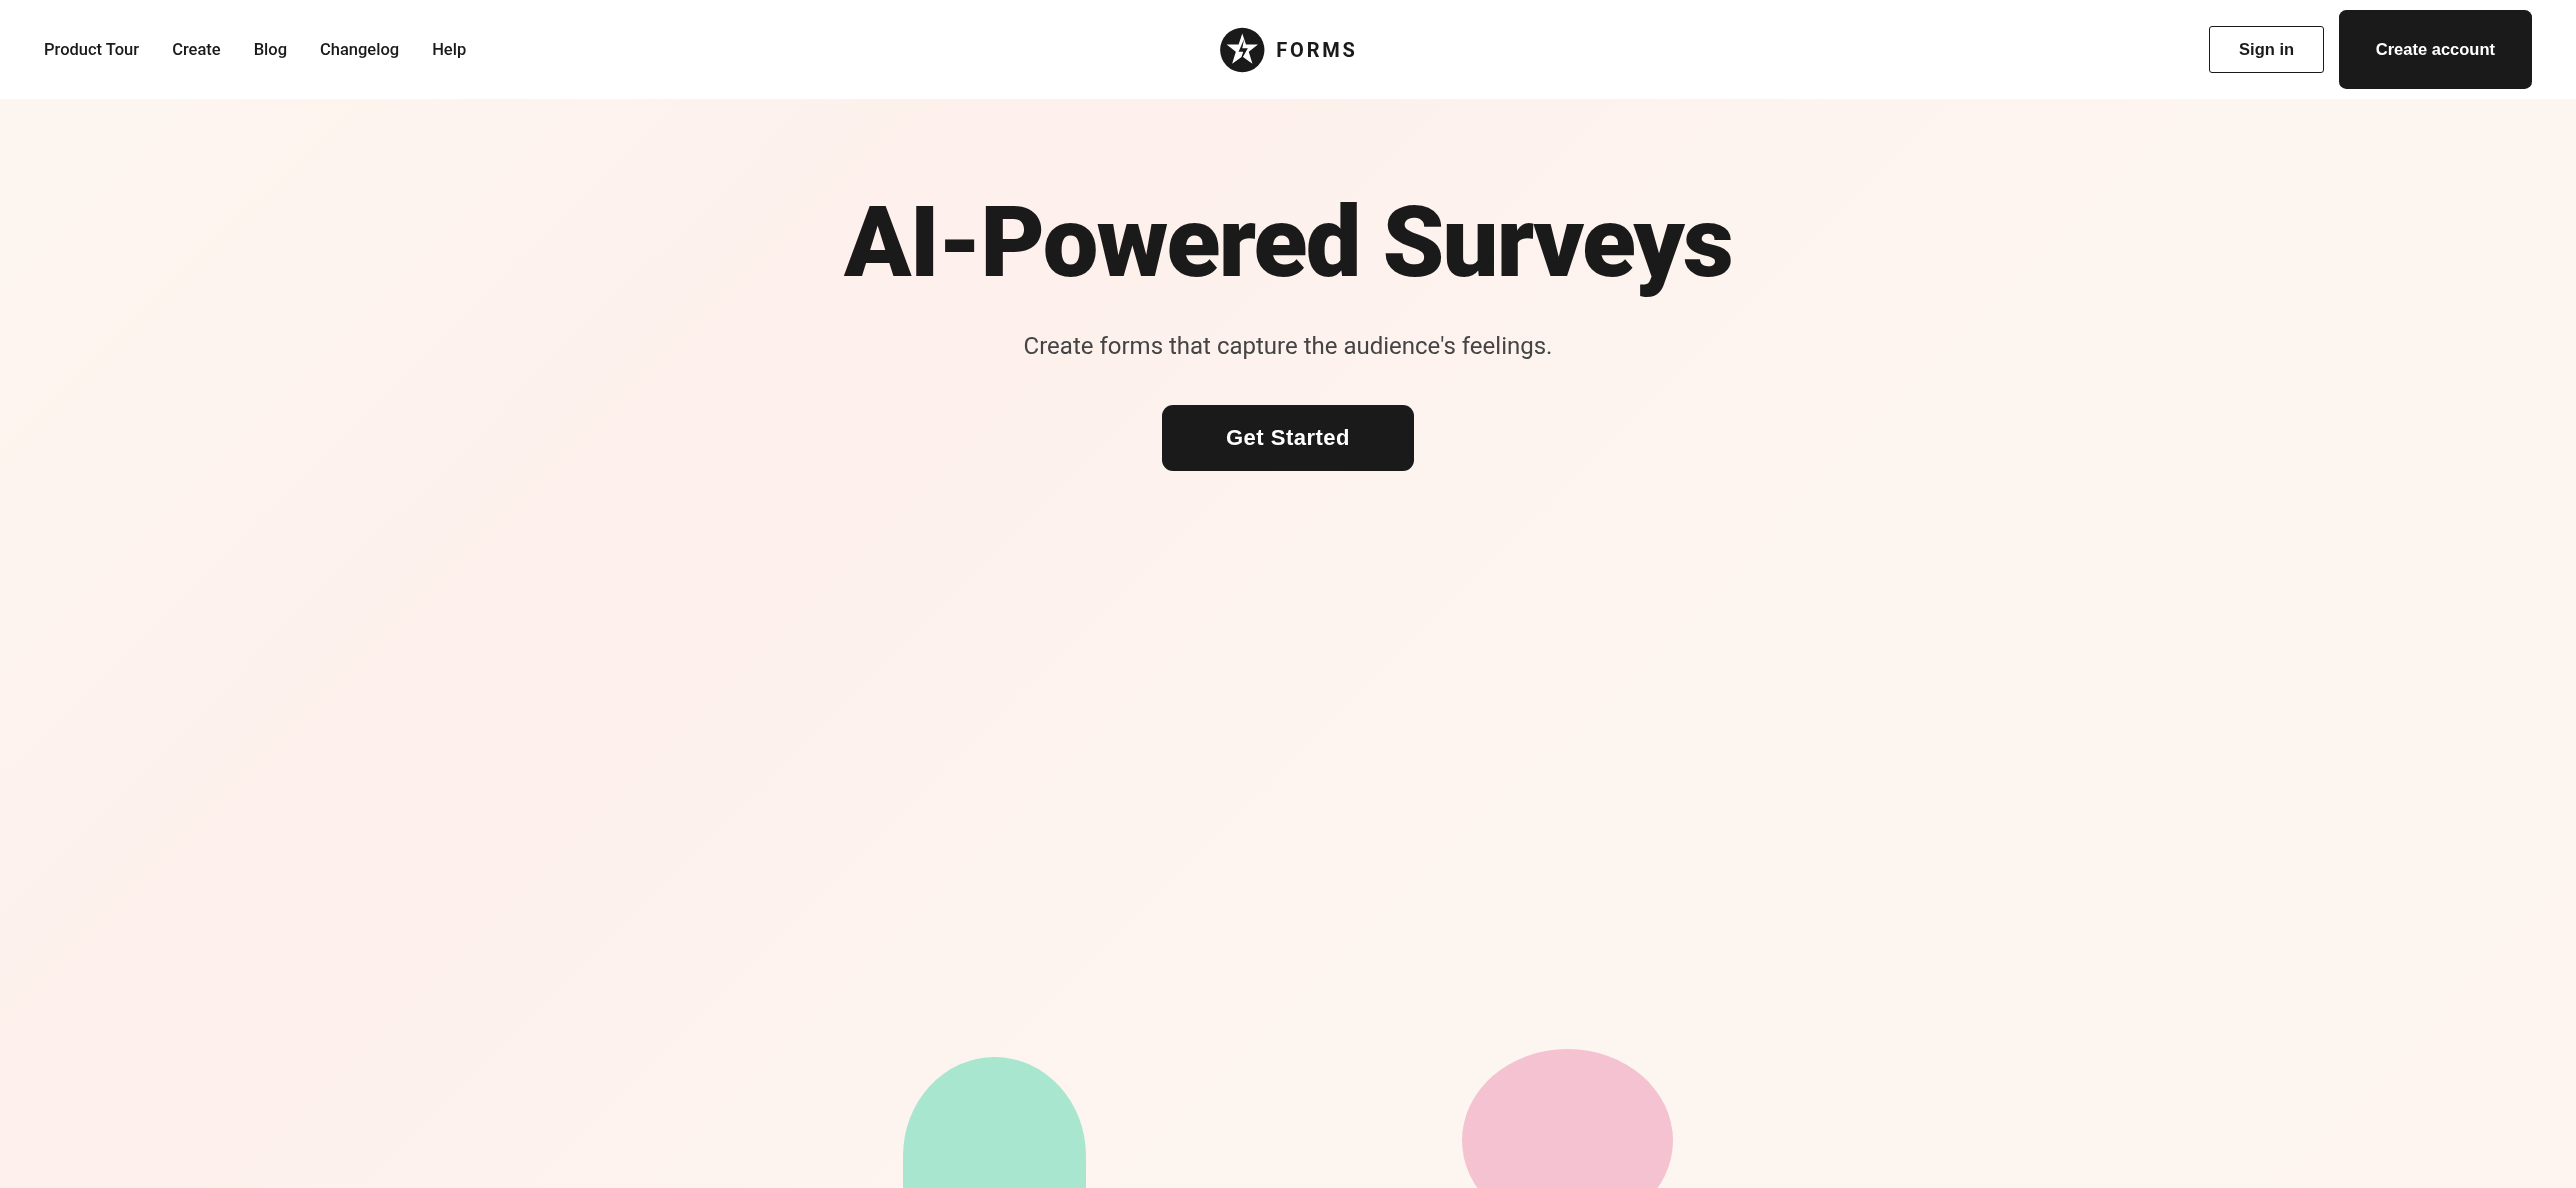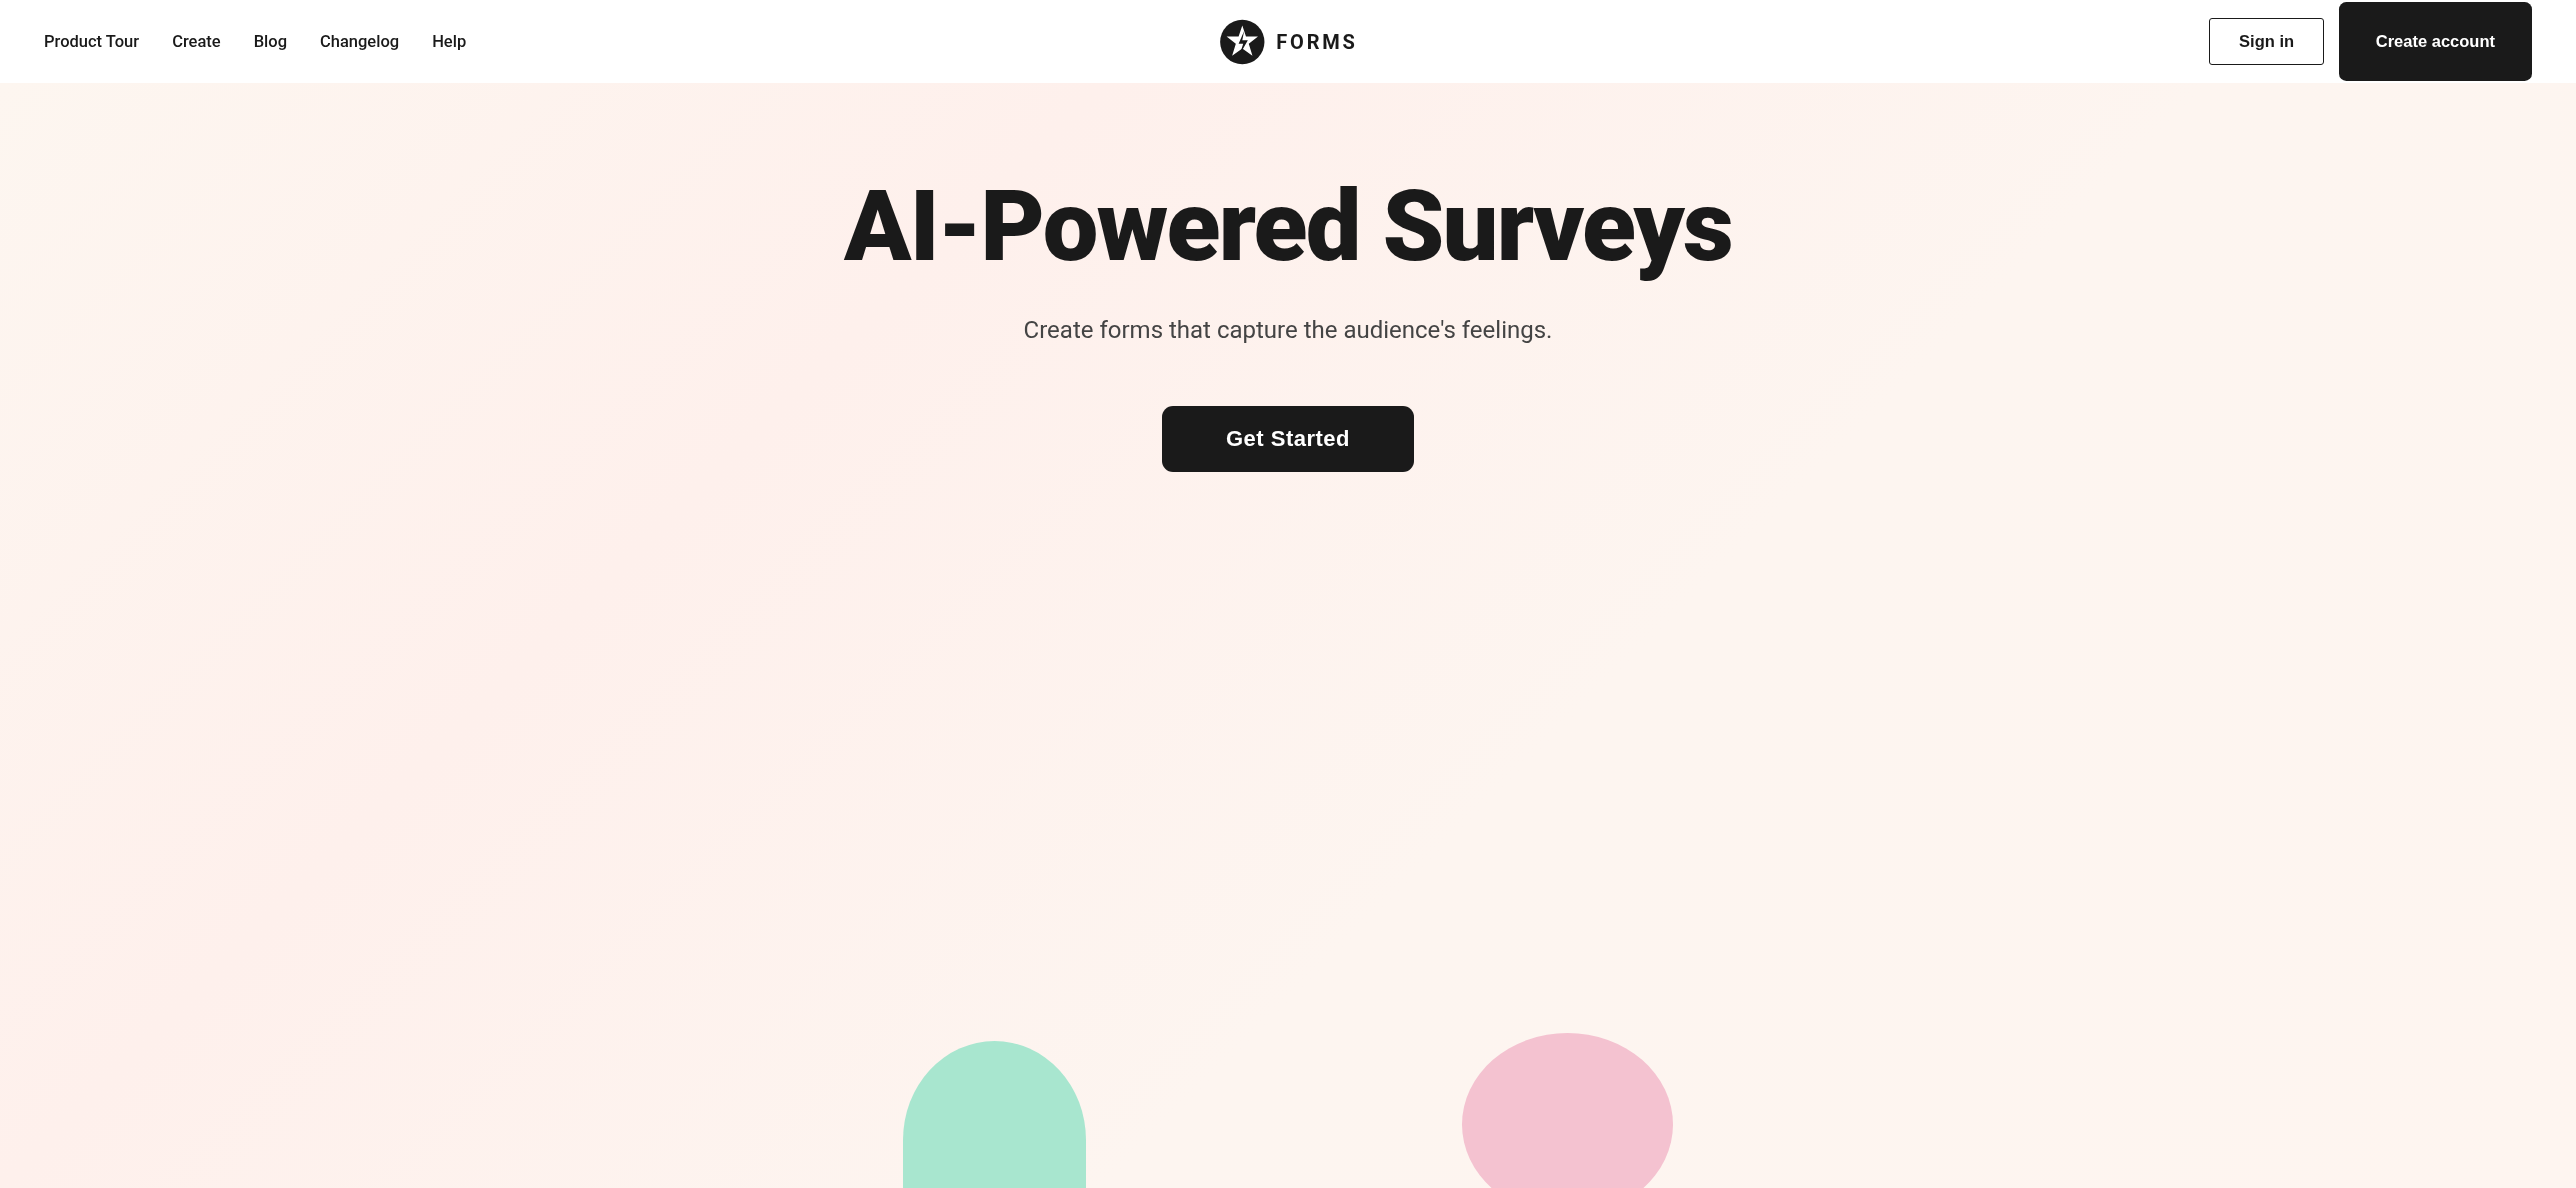--- a/index.html
+++ b/index.html
@@ -13,21 +13,21 @@
       background: #fff;
       overflow-x: hidden;
     }
 
     
     .navbar {
       display: flex;
       align-items: center;
       justify-content: space-between;
       padding: 0 44px;
-      height: 83px;
+      height: 99px;
       background: #fff;
       position: relative;
       z-index: 10;
     }
 
     .nav-left {
       display: flex;
       align-items: center;
       gap: 33px;
     }
@@ -110,21 +110,21 @@
       line-height: 1.05;
       letter-spacing: -1.8px;
       margin-bottom: 37px;
     }
 
     .hero-subtitle {
       font-size: 24px;
       font-weight: 400;
       color: #444;
       text-align: left;
-      margin-bottom: 62px;
+      margin-bottom: 45px;
     }
 
     .btn-get-started {
       padding: 20px 64px;
       font-size: 22px;
       font-weight: 700;
       color: #fff;
       background: #1a1a1a;
       border: none;
       border-radius: 11px;

